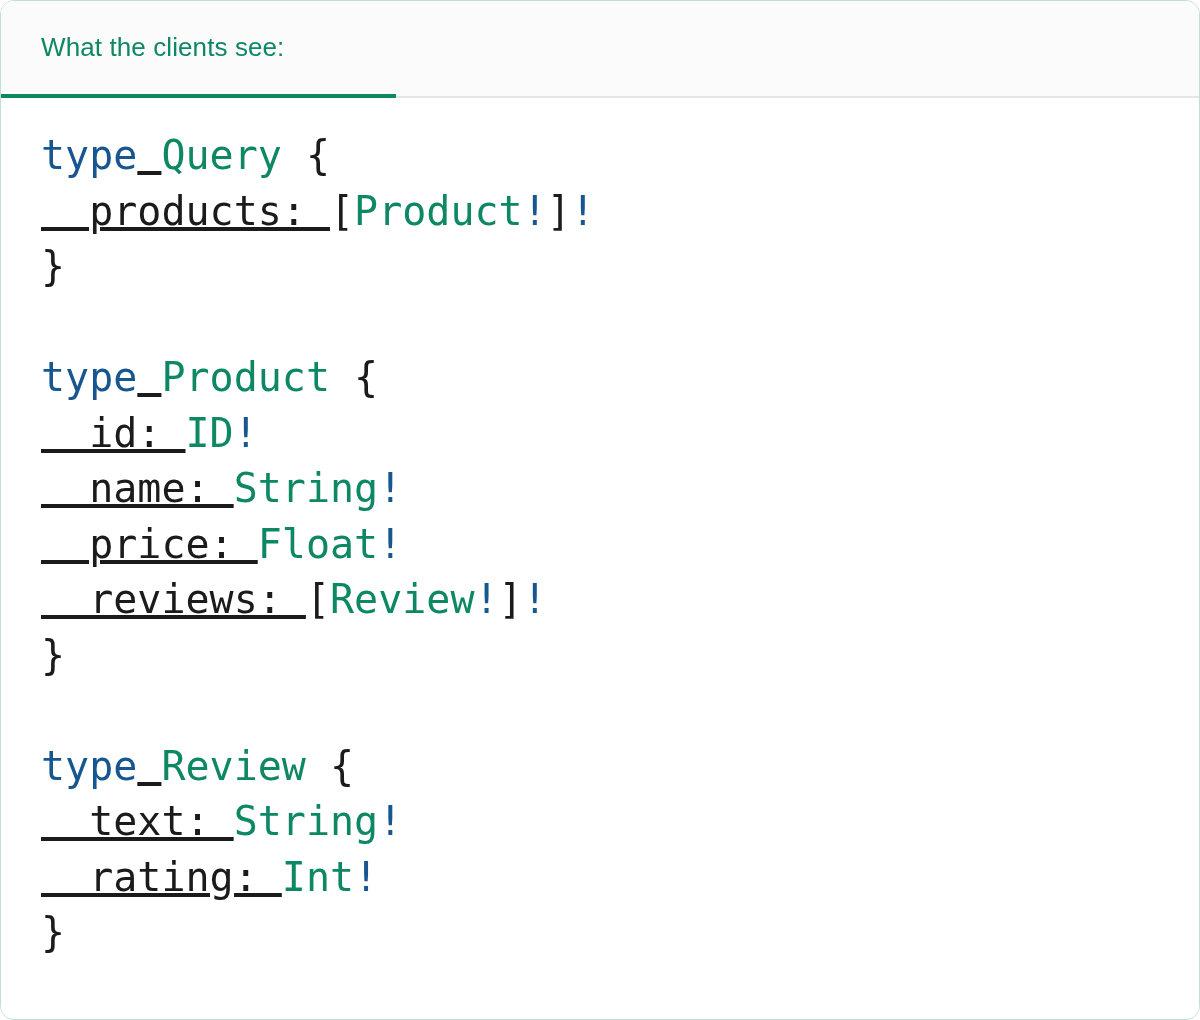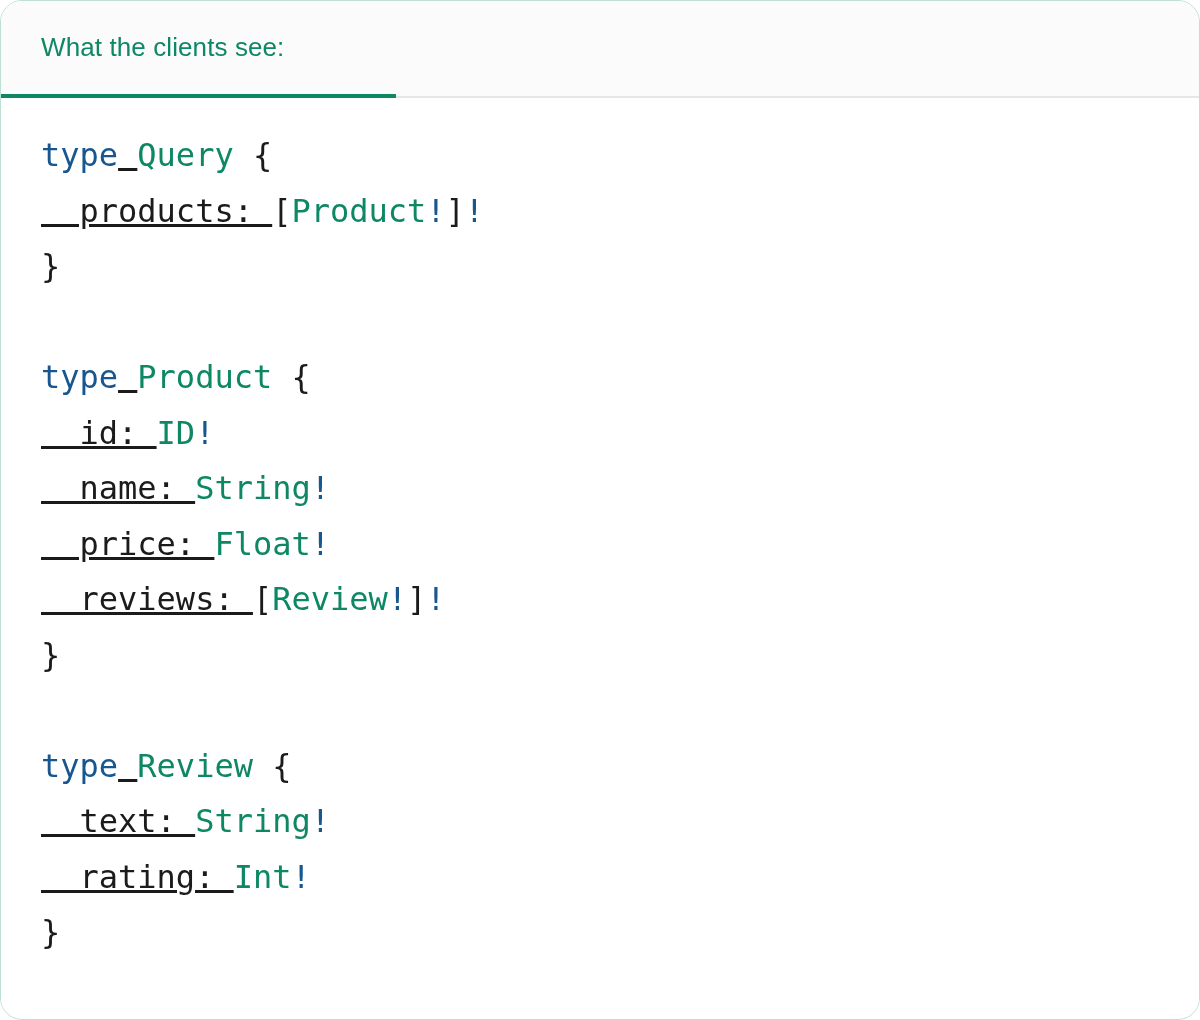--- a/index.html
+++ b/index.html
@@ -16,21 +16,21 @@
 
   
   .card {
     position: absolute;
     left: 0;
     top: 0;
     width: 1200px;
     height: 1020px;
     box-sizing: border-box;
     border: 1px solid #bfe0d0;
-    border-radius: 22px;
+    border-radius: 14px;
     background: #ffffff;
     overflow: hidden;
   }
 
   
   .tabbar {
     position: relative;
     height: 97px;
     background: #fbfbfb;
     border-bottom: 2px solid #e6e6e6;
@@ -64,21 +64,21 @@
     position: relative;
     background: #ffffff;
     padding: 30px 0 0 0;
     height: 919px;
     box-sizing: border-box;
   }
   pre.code {
     margin: 0;
     padding: 0 0 0 40px;
     font-family: "DejaVu Sans Mono", "Liberation Mono", monospace;
-    font-size: 32px;
+    font-size: 40px;
     line-height: 55.5px;
     color: #1b1b1b;
     white-space: pre;
     font-weight: 400;
     letter-spacing: 0;
   }
   .tok-kw   { color: #17568f; }
   .tok-type { color: #0d8764; }
   .tok-bang { color: #17568f; }
   .tok-plain{ color: #1b1b1b; text-decoration: underline; }

